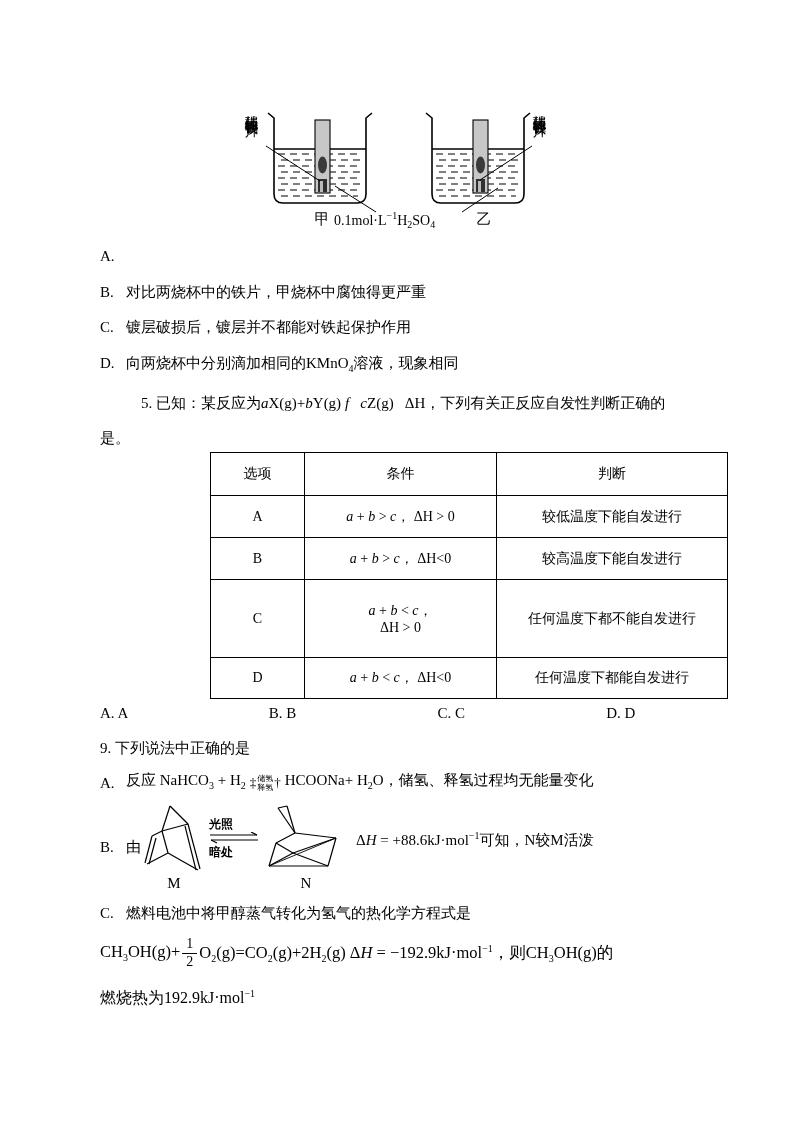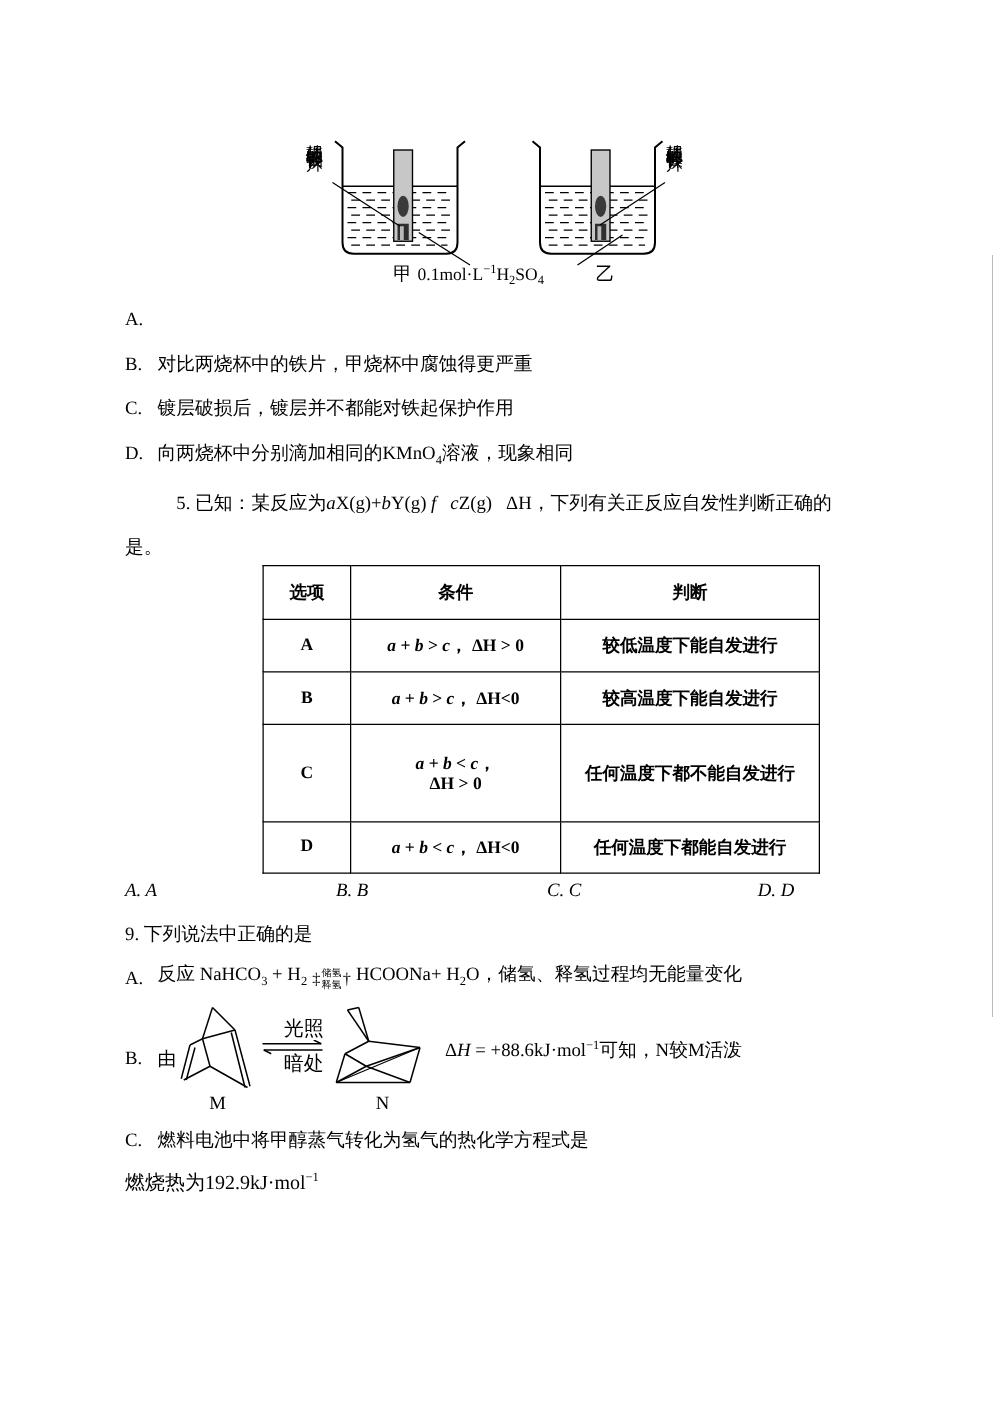--- a/index.html
+++ b/index.html
@@ -23,50 +23,50 @@
   sub{font-size:10px;} sup{font-size:10px;}
   
   .content{position:absolute;left:100px;top:246px;width:660px;font-size:15px;}
   .opt-row{display:flex;line-height:21px;margin-bottom:14.5px;white-space:nowrap;}
   .opt-label{width:26px;flex:0 0 26px;}
   .q5-stem{margin-top:4px;line-height:21px;white-space:nowrap;margin-left:41px;}
   .q5-line2{margin-top:14px;line-height:21px;}
   
   table.judge{border-collapse:collapse;margin:3px 0 0 110px;text-align:center;
     font-size:14px;}
-  table.judge td,table.judge th{border:1px solid #000;font-weight:bold;padding:0 12px;}
+  table.judge td,table.judge th{border:1px solid #000;font-weight:normal;padding:0 24px;}
   table.judge .c-opt{width:45px;}
   table.judge .c-cond{width:143px;}
   table.judge .c-judg{width:182px;}
   table.judge tr.h-head{height:43px;}
   table.judge tr.h-a{height:42px;}
   table.judge tr.h-b{height:42px;}
   table.judge tr.h-c{height:78px;}
   table.judge tr.h-d{height:41px;}
   .cond{font-size:14px;}
   .cond i{font-family:"Liberation Serif","DejaVu Serif",serif;}
   
-  .answers{margin-top:4px;line-height:21px;white-space:nowrap;font-style:italic;}
+  .answers{margin-top:4px;line-height:21px;white-space:nowrap;}
   .answers span{display:inline-block;width:165px;}
   .answers span:last-child{width:auto;}
   .q6-stem{margin-top:14px;line-height:21px;}
   
   .optA-row{display:flex;align-items:center;margin-top:9px;white-space:nowrap;line-height:24px;}
   .stack-arrow{display:inline-flex;align-items:center;margin:0 3px;}
   .stack-arrow .dg{font-size:13px;padding:0 1px;}
   .stack-arrow .stack{display:inline-flex;flex-direction:column;font-size:8px;
     line-height:9px;text-align:right;font-family:"Liberation Sans","DejaVu Sans",sans-serif;}
   
   .optB-row{display:flex;align-items:center;margin-top:4px;white-space:nowrap;}
   .optB-row .opt-label{align-self:center;}
   .struct{display:inline-flex;flex-direction:column;align-items:center;margin:0 2px;}
   .struct .s-label{font-size:15px;margin-top:1px;}
-  .photo-arrow{display:inline-flex;flex-direction:column;align-items:flex-end;
-    font-size:16px;line-height:16px;margin:0 2px 18px 2px;
-    font-family:"Liberation Sans","DejaVu Sans",sans-serif;}
+  .photo-arrow{display:inline-flex;flex-direction:column;align-items:flex-start;
+    font-size:12px;line-height:16px;margin:0 2px 18px 2px;
+    font-family:"Liberation Sans","DejaVu Sans",sans-serif;font-weight:bold;}
   .optB-post{margin-left:5px;margin-bottom:14px;}
   .optC-row{display:flex;margin-top:11px;line-height:21px;white-space:nowrap;}
   
   .equation{display:flex;align-items:center;margin-top:7px;font-size:16.5px;
     white-space:nowrap;height:44px;}
   .frac{display:inline-flex;flex-direction:column;align-items:center;
     font-size:14px;line-height:16px;margin:0 2px;}
   .frac .num{border-bottom:1px solid #000;padding:0 4px 1px 4px;}
   .combustion{margin-top:8px;font-size:16px;line-height:22px;}
   svg line,svg path,svg polyline{stroke:#000;fill:none;}
@@ -256,16 +256,24 @@
         <span class="s-label">N</span>
       </span>
       <span class="optB-post">Δ<i>H</i> = +88.6kJ·mol<sup>−1</sup>可知，N较M活泼</span>
     </div>
 
     <div class="optC-row">
       <span class="opt-label">C.</span>
       <span>燃料电池中将甲醇蒸气转化为氢气的热化学方程式是</span>
     </div>
 
+    <div class="equation">
+      <span>CH<sub>3</sub>OH(g)+</span>
+      <span class="frac">
+        <span class="num">1</span>
+        <span class="den">2</span>
+      </span>
+      <span>O<sub>2</sub>(g)=CO<sub>2</sub>(g)+2H<sub>2</sub>(g) Δ<i>H</i> = −192.9kJ·mol<sup>−1</sup>，则CH<sub>3</sub>OH(g)的</span>
+    </div>
     <div class="combustion">燃烧热为192.9kJ·mol<sup>−1</sup></div>
 
   </div>
 </div>
 
 </body></html>

